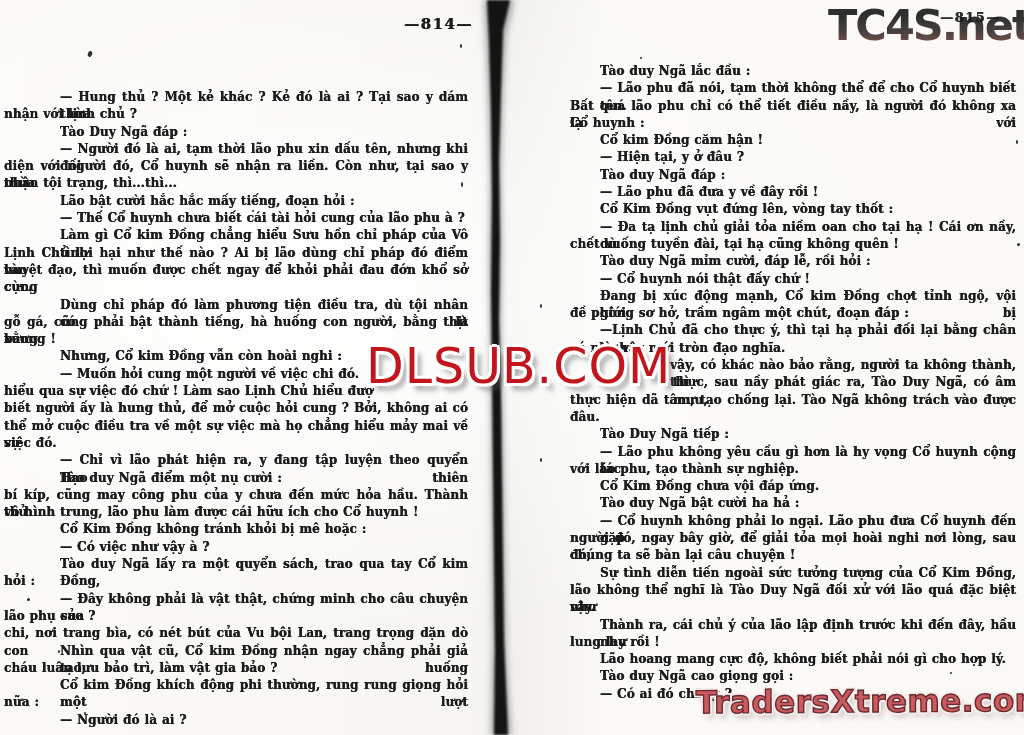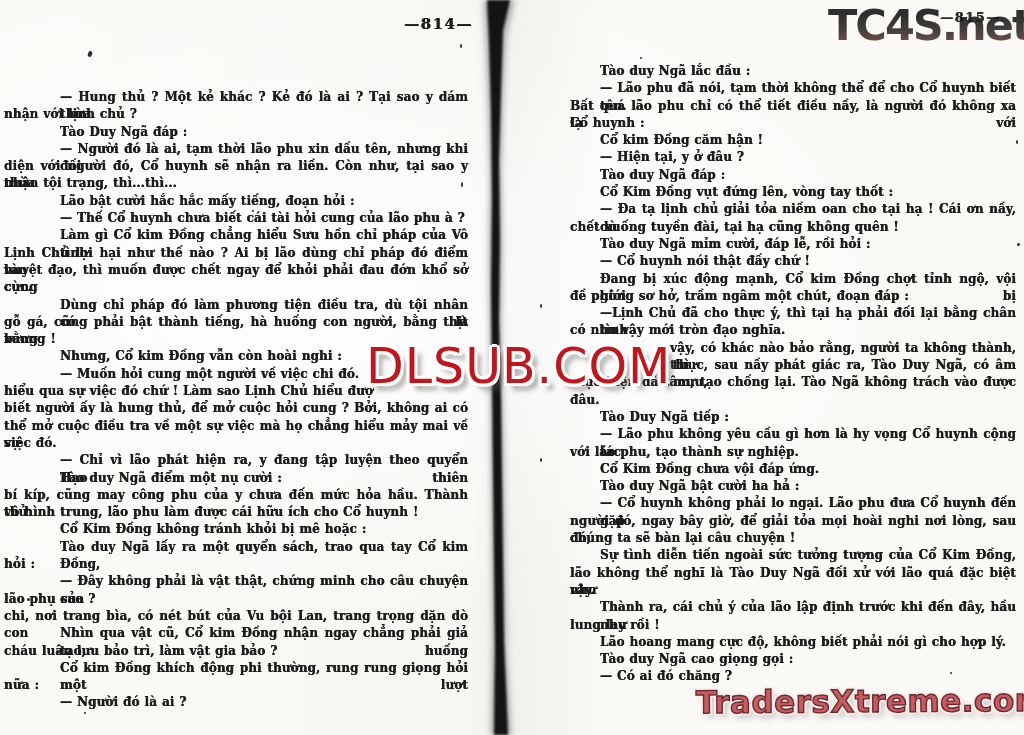--- a/index.html
+++ b/index.html
@@ -105,40 +105,42 @@
       <div class="ln in">— Muốn hỏi cung một người về việc chi đó.</div>
       <div class="ln">hiểu qua sự việc đó chứ ! Làm sao Lịnh Chủ hiểu đượ</div>
       <div class="ln j">biết người ấy là hung thủ, để mở cuộc hỏi cung ? Bởi, không ai có</div>
       <div class="ln j">thể mở cuộc điều tra về một sự việc mà họ chẳng hiểu mảy mai về sự</div>
       <div class="ln">việc đó.</div>
       <div class="ln j in">— Chỉ vì lão phát hiện ra, y đang tập luyện theo quyển Hạo thiên</div>
       <div class="ln in">Tào duy Ngã điểm một nụ cười :</div>
       <div class="ln j">bí kíp, cũng may công phu của y chưa đến mức hỏa hầu. Thành thử</div>
       <div class="ln">vô hình trung, lão phu làm được cái hữu ích cho Cổ huynh !</div>
       <div class="ln in">Cổ Kim Đồng không tránh khỏi bị mê hoặc :</div>
+      <div class="ln in">— Có việc như vậy à ?</div>
       <div class="ln j in">Tào duy Ngã lấy ra một quyển sách, trao qua tay Cổ kim Đồng,</div>
       <div class="ln">hỏi :</div>
       <div class="ln j in">— Đây không phải là vật thật, chứng minh cho câu chuyện của</div>
       <div class="ln">lão phụ sao ?</div>
       <div class="ln j">chi, nơi trang bìa, có nét bút của Vu bội Lan, trang trọng dặn dò con</div>
       <div class="ln j in">Nhìn qua vật cũ, Cổ kim Đồng nhận ngay chẳng phải giả tạo, huống</div>
       <div class="ln">cháu luân lưu bảo trì, làm vật gia bảo ?</div>
       <div class="ln j in">Cổ kim Đồng khích động phi thường, rung rung giọng hỏi một lượt</div>
       <div class="ln">nữa :</div>
       <div class="ln in">— Người đó là ai ?</div>
     </div>
 
   <div class="col col-right" id="col-right">
       <div class="ln in">Tào duy Ngã lắc đầu :</div>
       <div class="ln j in">— Lão phu đã nói, tạm thời không thể để cho Cổ huynh biết tên.</div>
       <div class="ln j">Bất quá lão phu chỉ có thể tiết điều nầy, là người đó không xa lạ với</div>
       <div class="ln">Cổ huynh :</div>
       <div class="ln in">Cổ kim Đồng căm hận !</div>
       <div class="ln in">— Hiện tại, y ở đâu ?</div>
       <div class="ln in">Tào duy Ngã đáp :</div>
+      <div class="ln in">— Lão phu đã đưa y về đây rồi !</div>
       <div class="ln in">Cổ Kim Đồng vụt đứng lên, vòng tay thốt :</div>
       <div class="ln j in">— Đa tạ lịnh chủ giải tỏa niềm oan cho tại hạ ! Cái ơn nầy, dù</div>
       <div class="ln">chết xuống tuyền đài, tại hạ cũng không quên !</div>
       <div class="ln in">Tào duy Ngã mỉm cười, đáp lễ, rồi hỏi :</div>
       <div class="ln in">— Cổ huynh nói thật đấy chứ !</div>
       <div class="ln j in">Đang bị xúc động mạnh, Cổ kim Đồng chợt tỉnh ngộ, vội giới bị</div>
       <div class="ln">đề phòng sơ hở, trầm ngâm một chút, đoạn đáp :</div>
       <div class="ln j in">—Lịnh Chủ đã cho thực ý, thì tại hạ phải đối lại bằng chân tình</div>
       <div class="ln">có như vậy mới tròn đạo nghĩa.</div>
       <div class="ln j" style="padding-left: 100px;">vậy, có khác nào bảo rằng, người ta không thành, thì</div>

